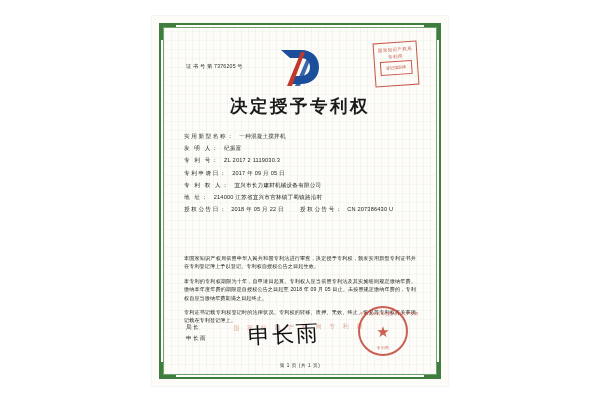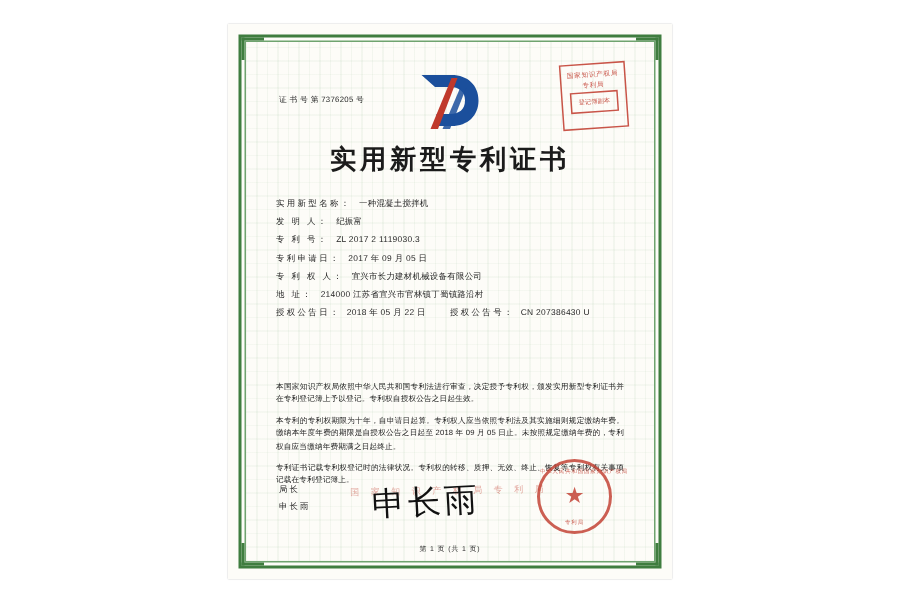--- a/index.html
+++ b/index.html
@@ -292,21 +292,21 @@
       <span class="sl">专利局</span>
       <div id="top-seal-inner-box">登记簿副本</div>
     </div>
 
     <svg id="logo" viewBox="0 0 58 44">
       <path d="M10 4 L30 4 C41 4 48 11 48 21 C48 31 41 38 30 38 L20 38 L20 30 L29 30 C35 30 39 27 39 21 C39 15 35 12 29 12 L19 12 Z" fill="#1b4f9c"></path>
       <path d="M16 40 L30 6 L34 6 L21 40 Z" fill="#c0392b"></path>
       <path d="M24 40 L36 12 L40 12 L29 40 Z" fill="#1b4f9c" opacity="0.85"></path>
     </svg>
 
-    <div id="title">实用新型专利证书</div>
+    <div id="title">决定授予专利权</div>
 
     <div id="fields">
 
       <div class="field-row">
         <span class="field-label">实用新型名称：</span>
         <span class="field-value">一种混凝土搅拌机</span>
       </div>
 
       <div class="field-row">
         <span class="field-label">发 明 人：</span>

